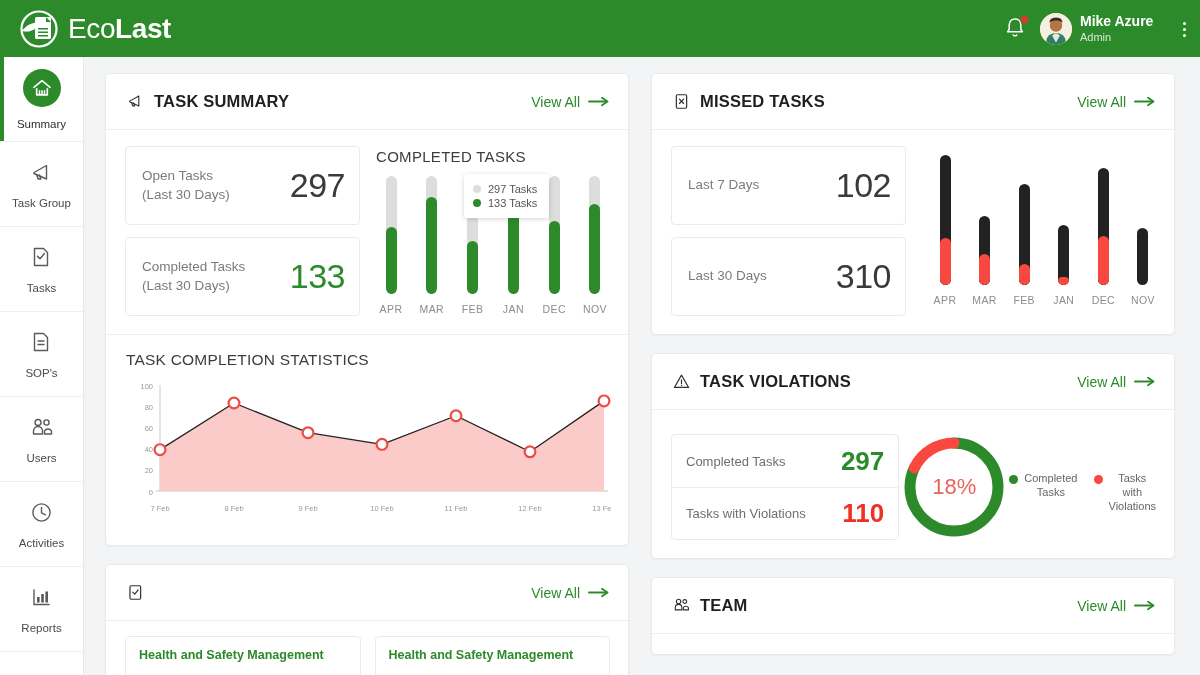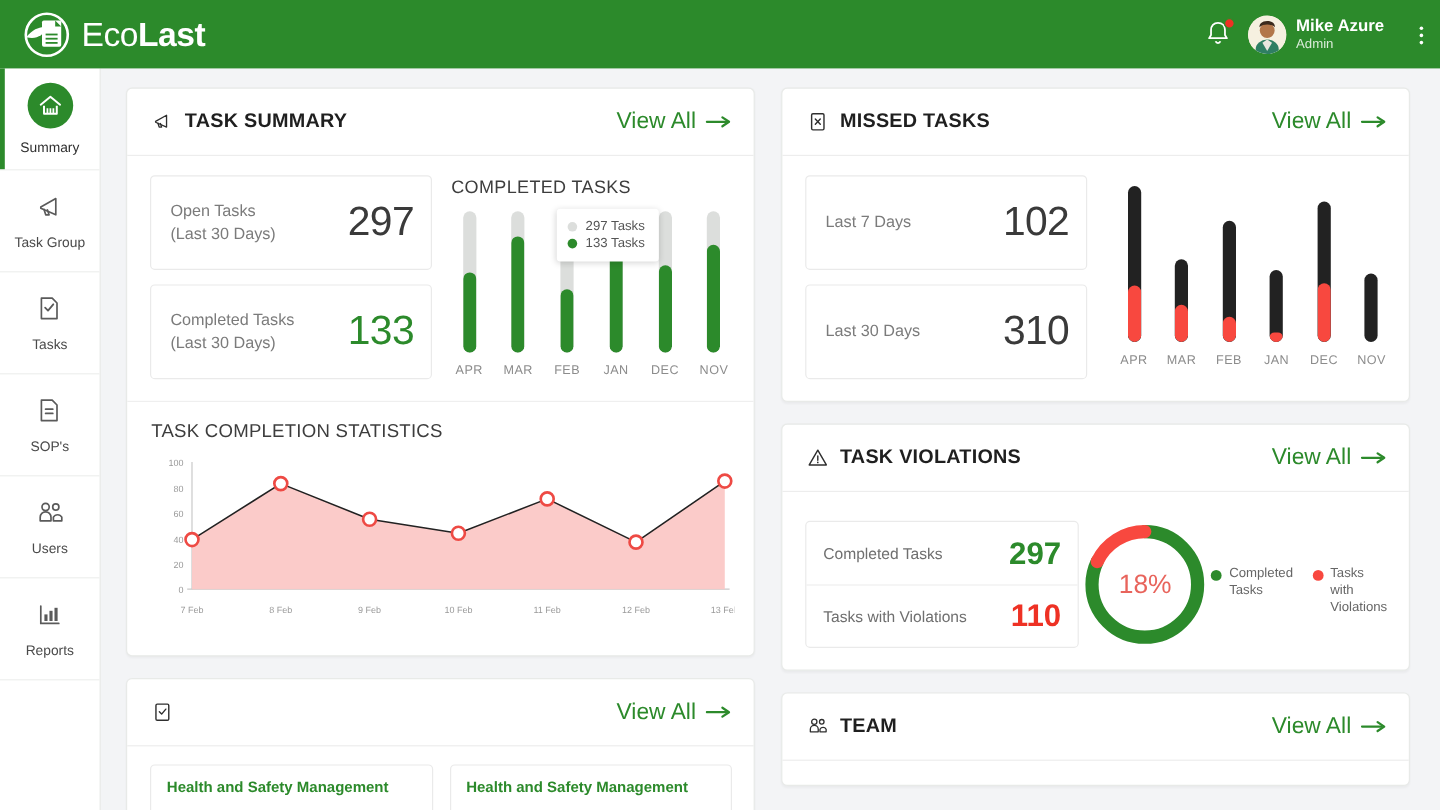--- a/index.html
+++ b/index.html
@@ -96,41 +96,41 @@
 
   
   .content {
     position: absolute; top: 57px; left: 84px;
     width: 1116px; height: 618px;
     padding: 16px 16px 8px 21px;
     display: flex; gap: 22px;
   }
   .col { display: flex; flex-direction: column; gap: 18px; }
   .col-left { width: 524px; }
-  .col-right { width: 524px; }
+  .col-right { width: 524px; text-align: center; }
 
   .card {
     background: #ffffff;
     border: 1px solid #e8eae8;
     border-radius: 5px;
     box-shadow: 0 1px 2px rgba(0,0,0,0.04);
   }
   .card-head {
     height: 56px; display: flex; align-items: center;
     padding: 0 18px 0 20px;
     border-bottom: 1px solid #ededed;
   }
   .card-head-icon { width: 19px; height: 19px; margin-right: 9px; flex: 0 0 19px; }
   .card-title {
     font-size: 16.5px; font-weight: 700; color: #1f1f1f;
     letter-spacing: 0.2px;
   }
   .view-all {
     margin-left: auto; display: flex; align-items: center; gap: 8px;
-    color: #2c8a2b; font-size: 19px; cursor: pointer; text-decoration: none;
+    color: #2c8a2b; font-size: 14px; cursor: pointer; text-decoration: none;
   }
   .view-all svg { display: block; }
 
   
   .ts-body { display: flex; padding: 16px 18px 18px 19px; gap: 16px; }
   .stat-col { width: 235px; display: flex; flex-direction: column; gap: 12px; }
   .stat-box {
     border: 1px solid #eaeaea; border-radius: 4px;
     height: 79px; display: flex; align-items: center;
     padding: 0 14px 0 16px;
@@ -320,20 +320,29 @@
         <svg width="26" height="26" viewBox="0 0 26 26">
           <circle cx="9" cy="7.5" r="3" fill="none" stroke="#5a5a5a" stroke-width="1.4"></circle>
           <circle cx="17.5" cy="7.5" r="2.6" fill="none" stroke="#5a5a5a" stroke-width="1.4"></circle>
           <path d="M4.5 19 v-3 a4.5 4.5 0 0 1 9 0 v3 z" fill="none" stroke="#5a5a5a" stroke-width="1.4" stroke-linejoin="round"></path>
           <path d="M15.5 19 v-3 a4 4 0 0 1 7 0 v3 z" fill="none" stroke="#5a5a5a" stroke-width="1.4" stroke-linejoin="round"></path>
         </svg>
       </span>
       <span class="nav-label">Users</span>
     </div>
 
+    <div class="nav-item">
+      <span class="nav-icon">
+        <svg width="25" height="25" viewBox="0 0 25 25">
+          <circle cx="12.5" cy="12.5" r="8.6" fill="none" stroke="#5a5a5a" stroke-width="1.4"></circle>
+          <polyline points="12.5,7.4 12.5,12.8 16.4,14.8" fill="none" stroke="#5a5a5a" stroke-width="1.4" stroke-linecap="round" stroke-linejoin="round"></polyline>
+        </svg>
+      </span>
+      <span class="nav-label">Activities</span>
+    </div>
 
     <div class="nav-item">
       <span class="nav-icon">
         <svg width="25" height="25" viewBox="0 0 25 25">
           <path d="M5 5 v14.5 h15" fill="none" stroke="#5a5a5a" stroke-width="1.4" stroke-linecap="round"></path>
           <rect x="8" y="12" width="2.6" height="5.5" fill="#5a5a5a"></rect>
           <rect x="12.2" y="9" width="2.6" height="8.5" fill="#5a5a5a"></rect>
           <rect x="16.4" y="6.5" width="2.6" height="11" fill="#5a5a5a"></rect>
         </svg>
       </span>

